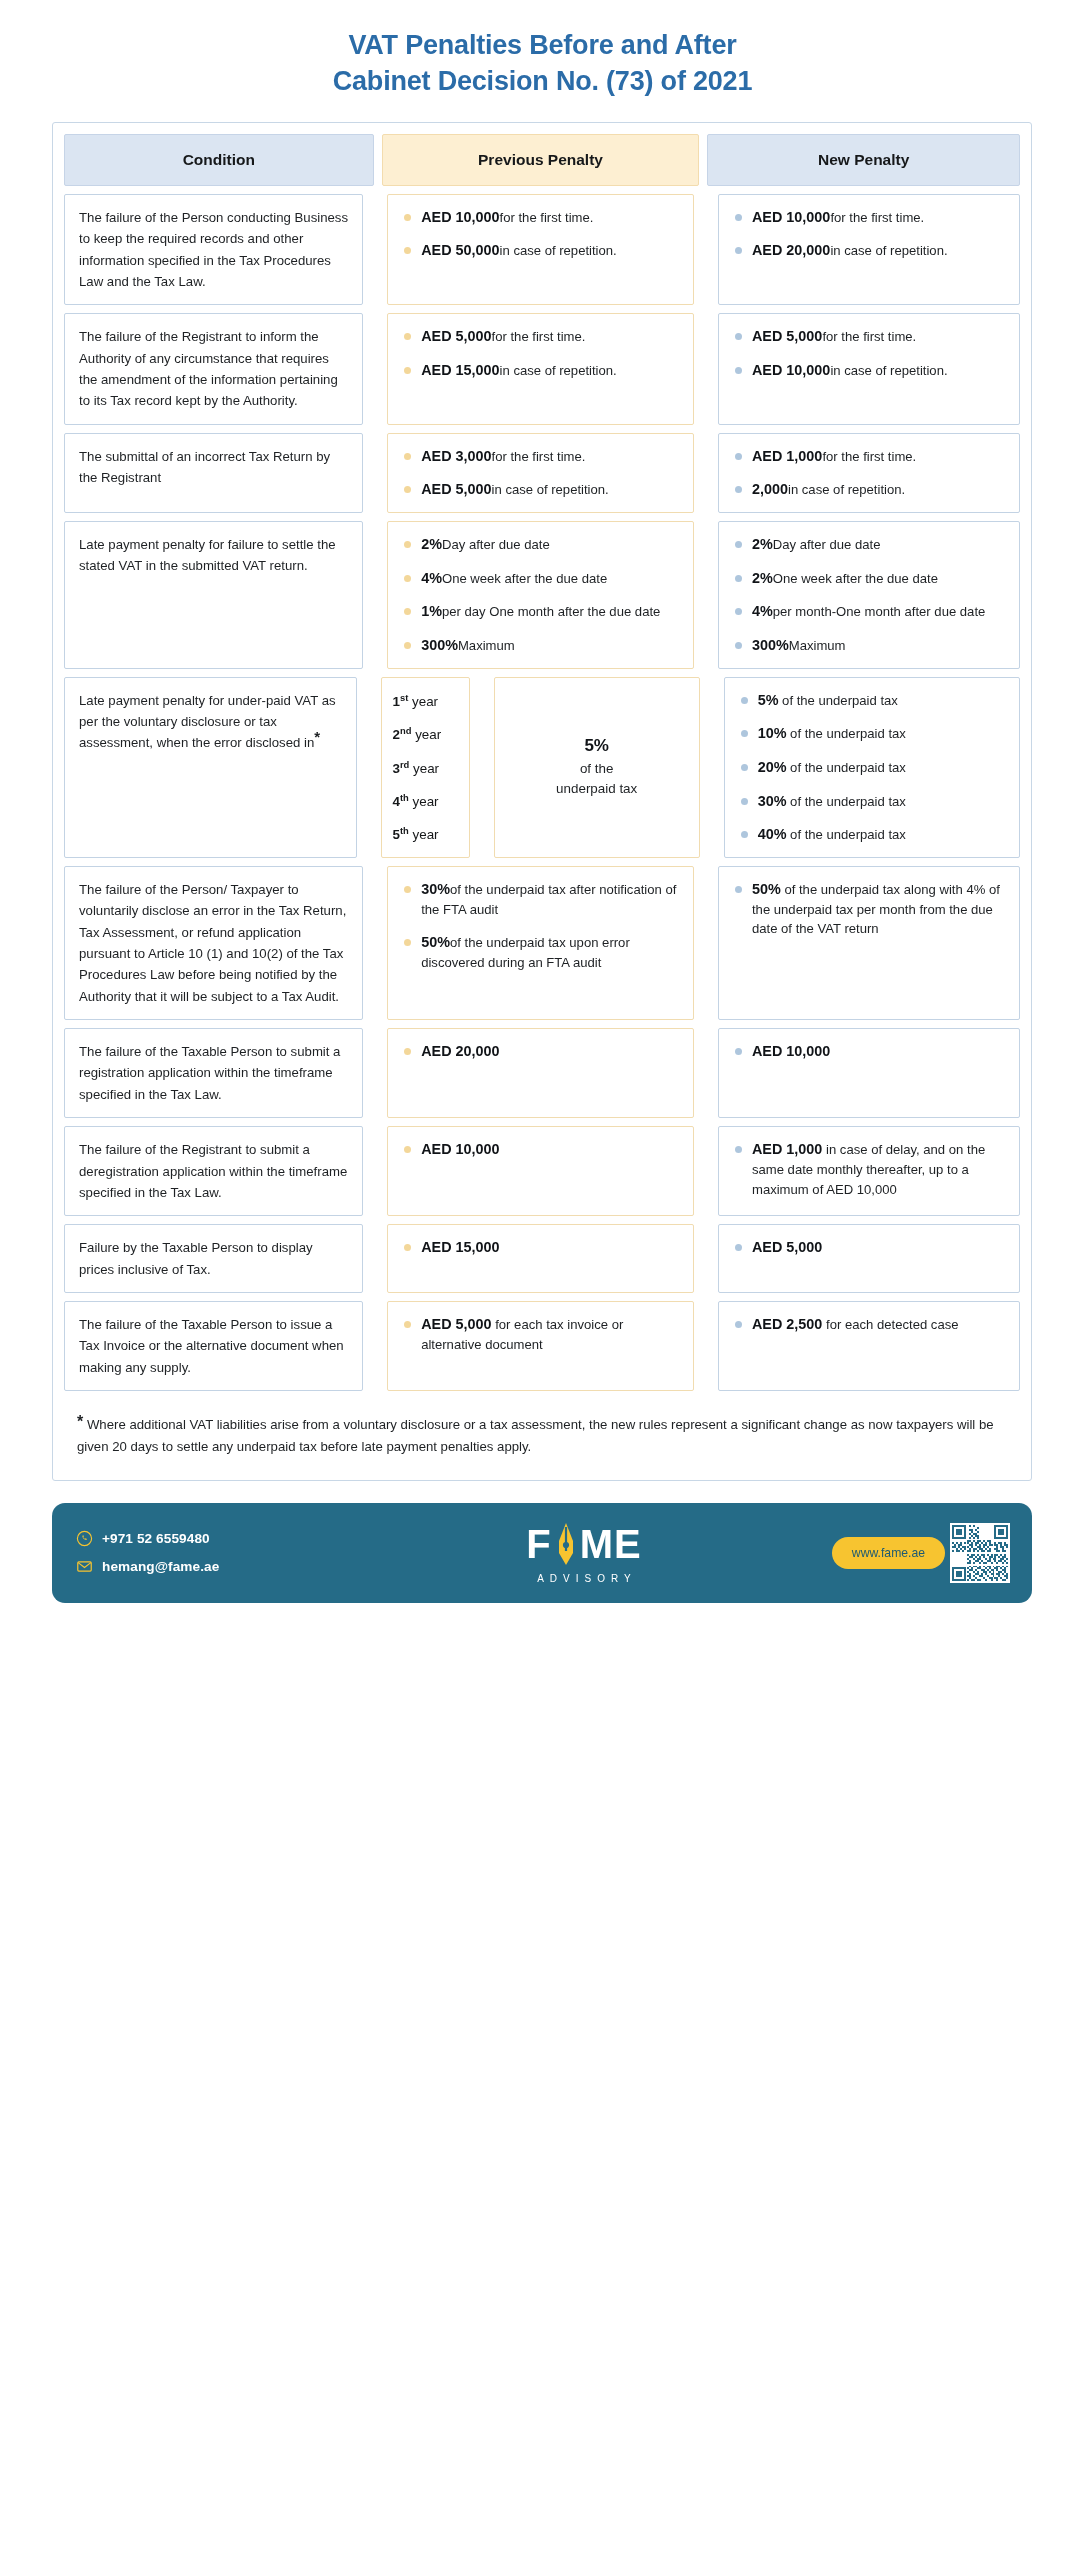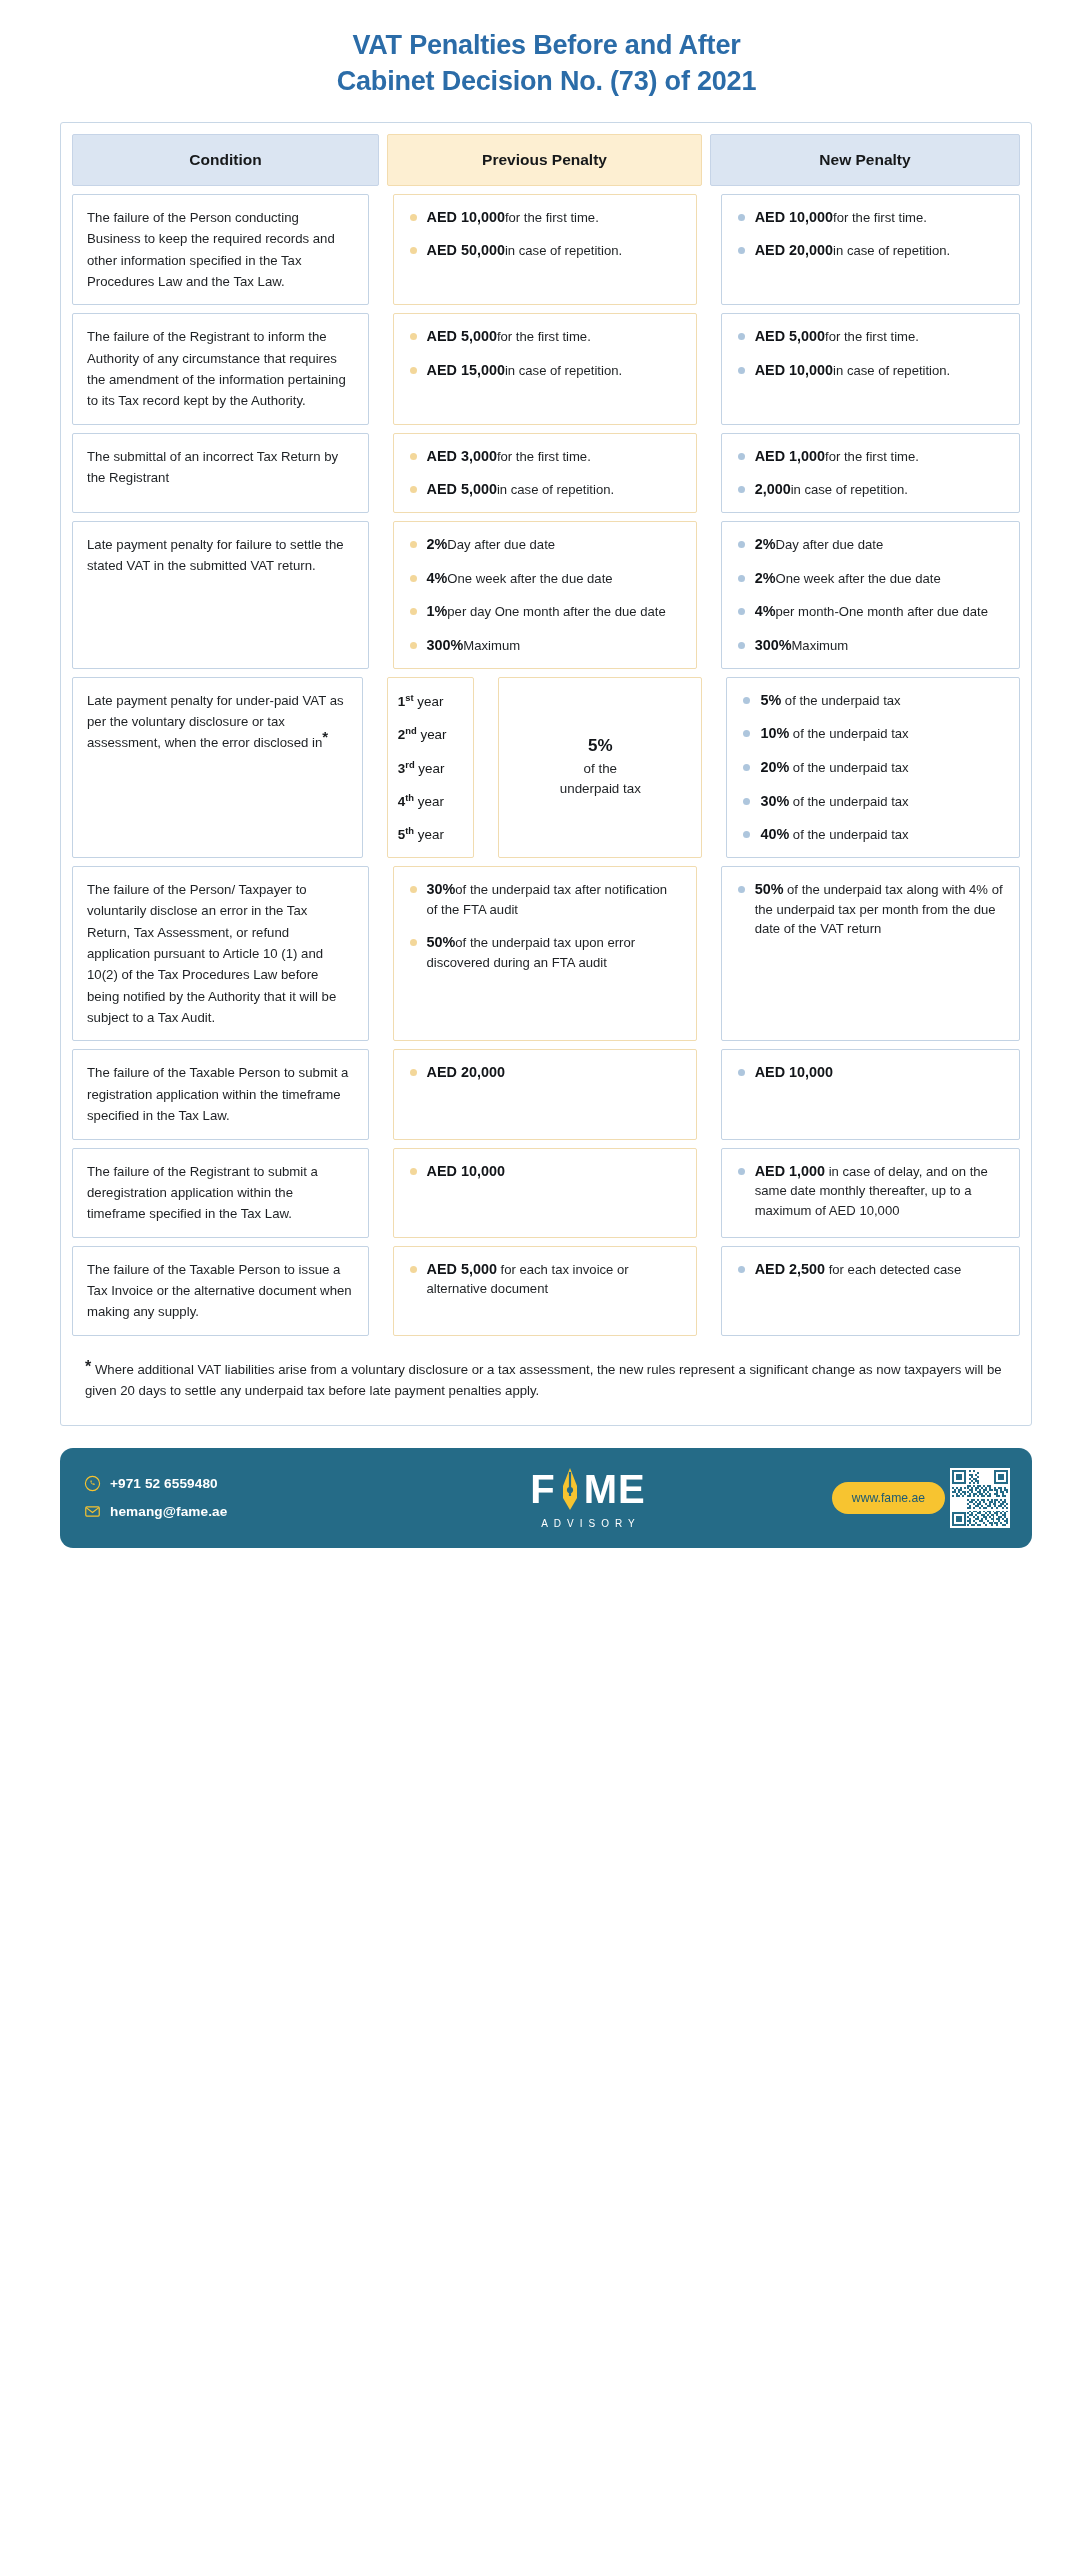--- a/index.html
+++ b/index.html
@@ -4,21 +4,21 @@
 <style>
   * { box-sizing: border-box; margin: 0; padding: 0; }
   html, body {
     width: 1085px;
     background: #ffffff;
     font-family: "Liberation Sans", sans-serif;
     color: #1a1a1a;
   }
   body { padding: 0; }
 
-  .page { width: 1085px; min-height: 2560px; position: relative; background:#fff;padding-left:8px; }
+  .page { width: 1085px; min-height: 2560px; position: relative; background:#fff; }
 
   
   .title-block {
     padding: 28px 60px 22px 60px;
     text-align: center;
   }
   .title-line {
     color: #2b6ca8;
     font-size: 27px;
     font-weight: bold;
@@ -326,20 +326,35 @@
             <div class="cond-text">The failure of the Registrant to submit a deregistration application within the timeframe specified in the Tax Law.</div>
           </div>
           <div class="cell prev">
             <ul class="blist">
               <li><span class="amt">AED 10,000</span></li>
             </ul>
           </div>
           <div class="cell newp">
             <ul class="blist">
               <li class="inline-li"><span class="amt">AED 1,000</span><span class="sub"> in case of delay, and on the same date monthly thereafter, up to a maximum of AED 10,000</span></li>
+            </ul>
+          </div>
+        </div>
+        <div class="trow">
+          <div class="cell cond">
+            <div class="cond-text">Failure by the Taxable Person to display prices inclusive of Tax.</div>
+          </div>
+          <div class="cell prev">
+            <ul class="blist">
+              <li><span class="amt">AED 15,000</span></li>
+            </ul>
+          </div>
+          <div class="cell newp">
+            <ul class="blist">
+              <li><span class="amt">AED 5,000</span></li>
             </ul>
           </div>
         </div>
         <div class="trow">
           <div class="cell cond">
             <div class="cond-text">The failure of the Taxable Person to issue a Tax Invoice or the alternative document when making any supply.</div>
           </div>
           <div class="cell prev">
             <ul class="blist">
               <li class="inline-li"><span class="amt">AED 5,000</span><span class="sub"> for each tax invoice or alternative document</span></li>

